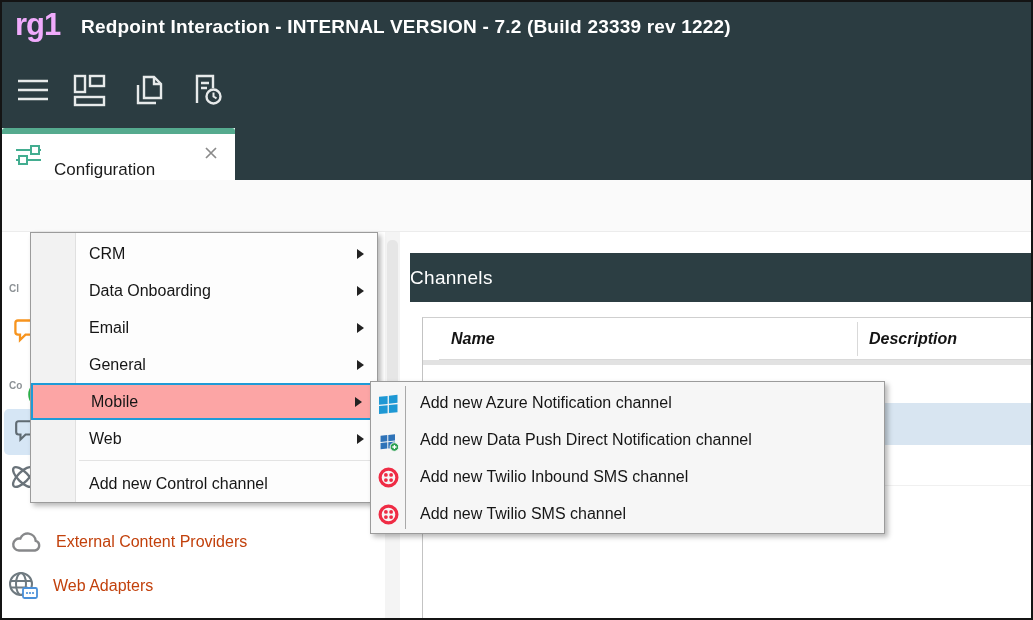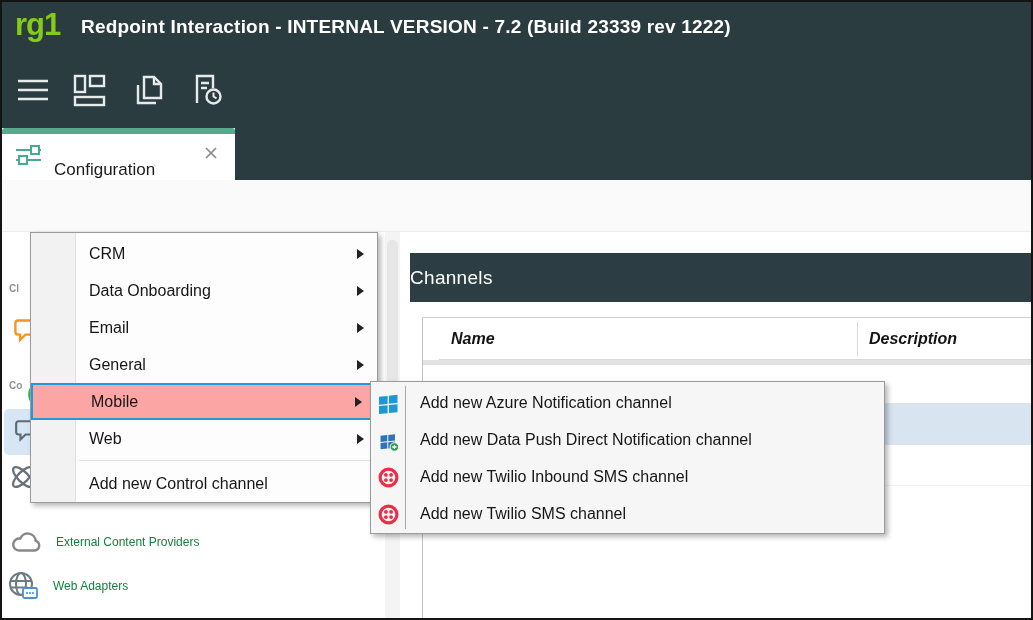--- a/index.html
+++ b/index.html
@@ -6,40 +6,40 @@
   html,body { background:#888; }
   body { font-family:"Liberation Sans","DejaVu Sans",sans-serif; }
   #window {
     position:relative; width:1033px; height:620px; background:#fff;
     border:2px solid #141414; overflow:hidden;
   }
   .abs { position:absolute; }
 
   
   .chrome { left:0; top:0; width:1029px; height:178px; background:#2b3c41; }
-  .logo { left:13px; top:5px; font-size:31px; font-weight:800; color:#84cc16; letter-spacing:-1px; }
+  .logo { left:13px; top:5px; font-size:31px; font-weight:800; color:#f0abfc; letter-spacing:-1px; }
   .app-title { left:79px; top:14px; font-size:19px; font-weight:700; color:#ffffff; letter-spacing:.2px; }
   .chrome-icon { top:69px; width:38px; height:38px; color:#e7eaea; }
   .chrome-icon svg { display:block; }
 
   
   .tab { left:0; top:126px; width:233px; height:52px; background:#ffffff; }
   .tab-accent { left:0; top:0; width:233px; height:6px; background:#55aa8e; border-radius:3px 3px 0 0; }
   .tab-label { left:52px; top:32px; font-size:17px; color:#1c1c1c; }
   .tab-close { left:201px; top:17px; width:16px; height:16px; cursor:pointer; }
 
   
   .toolbar { left:0; top:178px; width:1029px; height:52px; background:#fafafa; border-bottom:1px solid #ececec; }
   .tool-btn { top:198px; height:32px; display:flex; align-items:center; }
   .tool-label { font-size:16px; color:#191919; white-space:nowrap; }
   .tool-label.disabled { color:#bdbdbd; }
   .tool-divider { left:131px; top:199px; width:1px; height:31px; background:#d6d6d6; }
 
   
-  .side-label { font-size:12px; color:#15803d; white-space:nowrap; }
+  .side-label { font-size:16px; color:#c2410c; white-space:nowrap; }
   .side-trunc { font-size:10px; font-weight:700; color:#8d9296; }
   .side-selected { left:2px; top:407px; width:44px; height:46px; background:#d6e6f5; border-radius:5px; }
   .side-scroll-track { left:383px; top:230px; width:15px; height:386px; background:#f4f4f4; }
   .side-scroll-thumb { left:385px; top:238px; width:11px; height:270px; background:#e6e6e6; border-radius:5px; }
 
   
   .panel-header { left:408px; top:251px; width:685px; height:49px; background:#2c3e43; color:#fff;
                   font-size:19px; display:flex; align-items:center; letter-spacing:.3px; }
   .grid { left:420px; top:315px; width:609px; height:301px; border-left:1px solid #c3c3c3; border-top:1px solid #cfcfcf; background:#fff; }
   .grid-headrow { position:absolute; left:16px; top:0; width:100%; height:42px; background:#fff; border-bottom:1px solid #d9d9d9;font-style:italic; }

